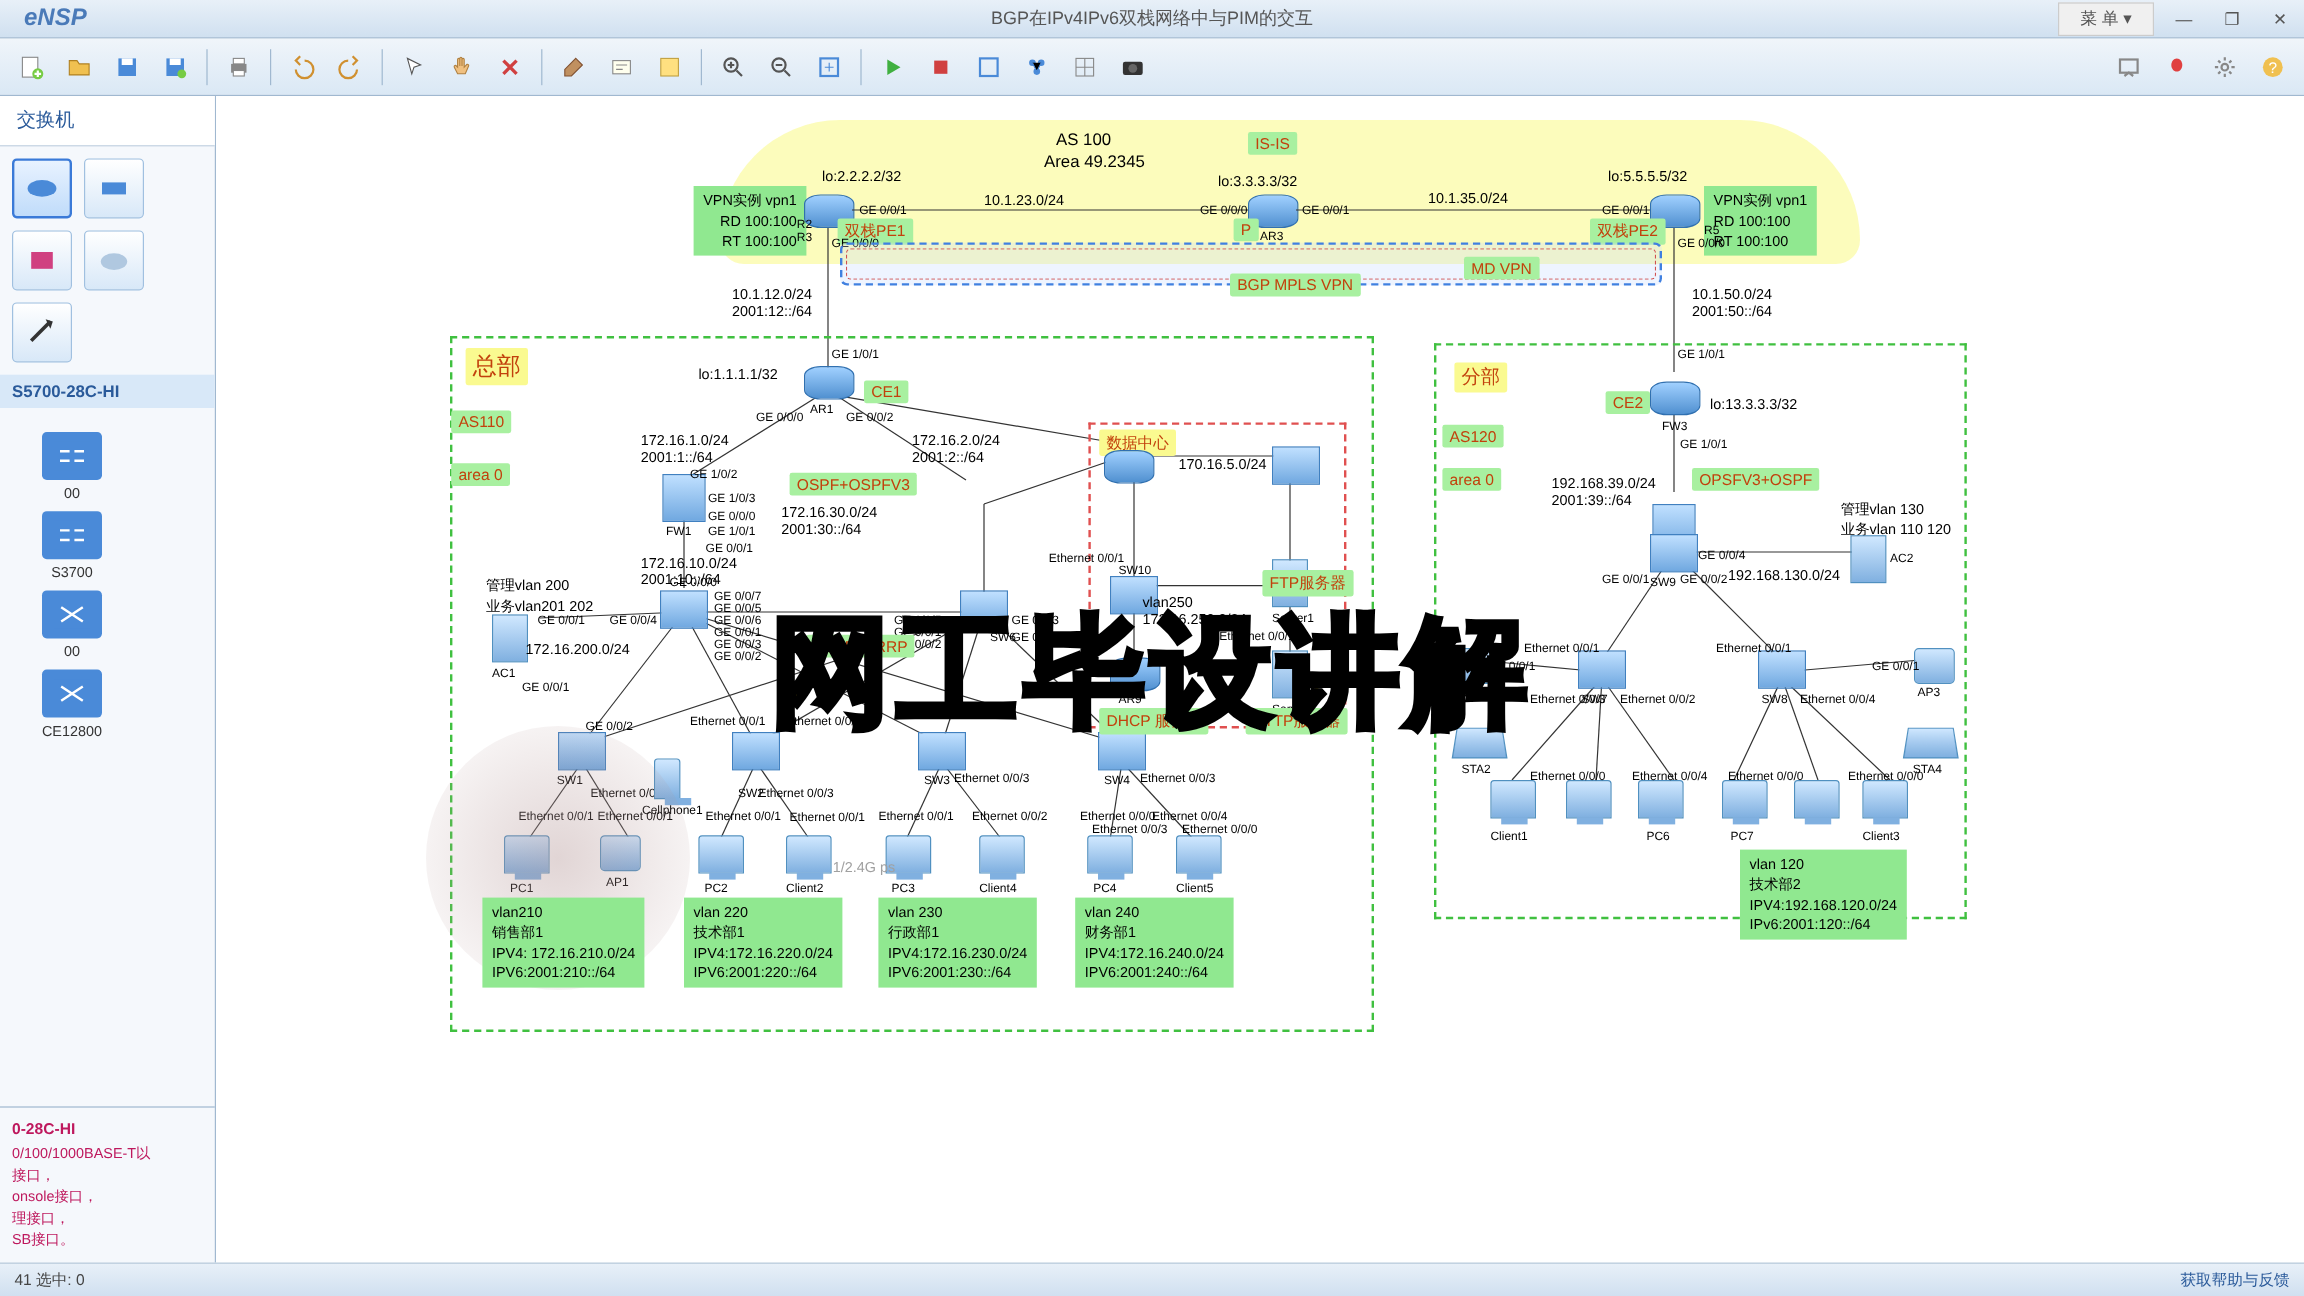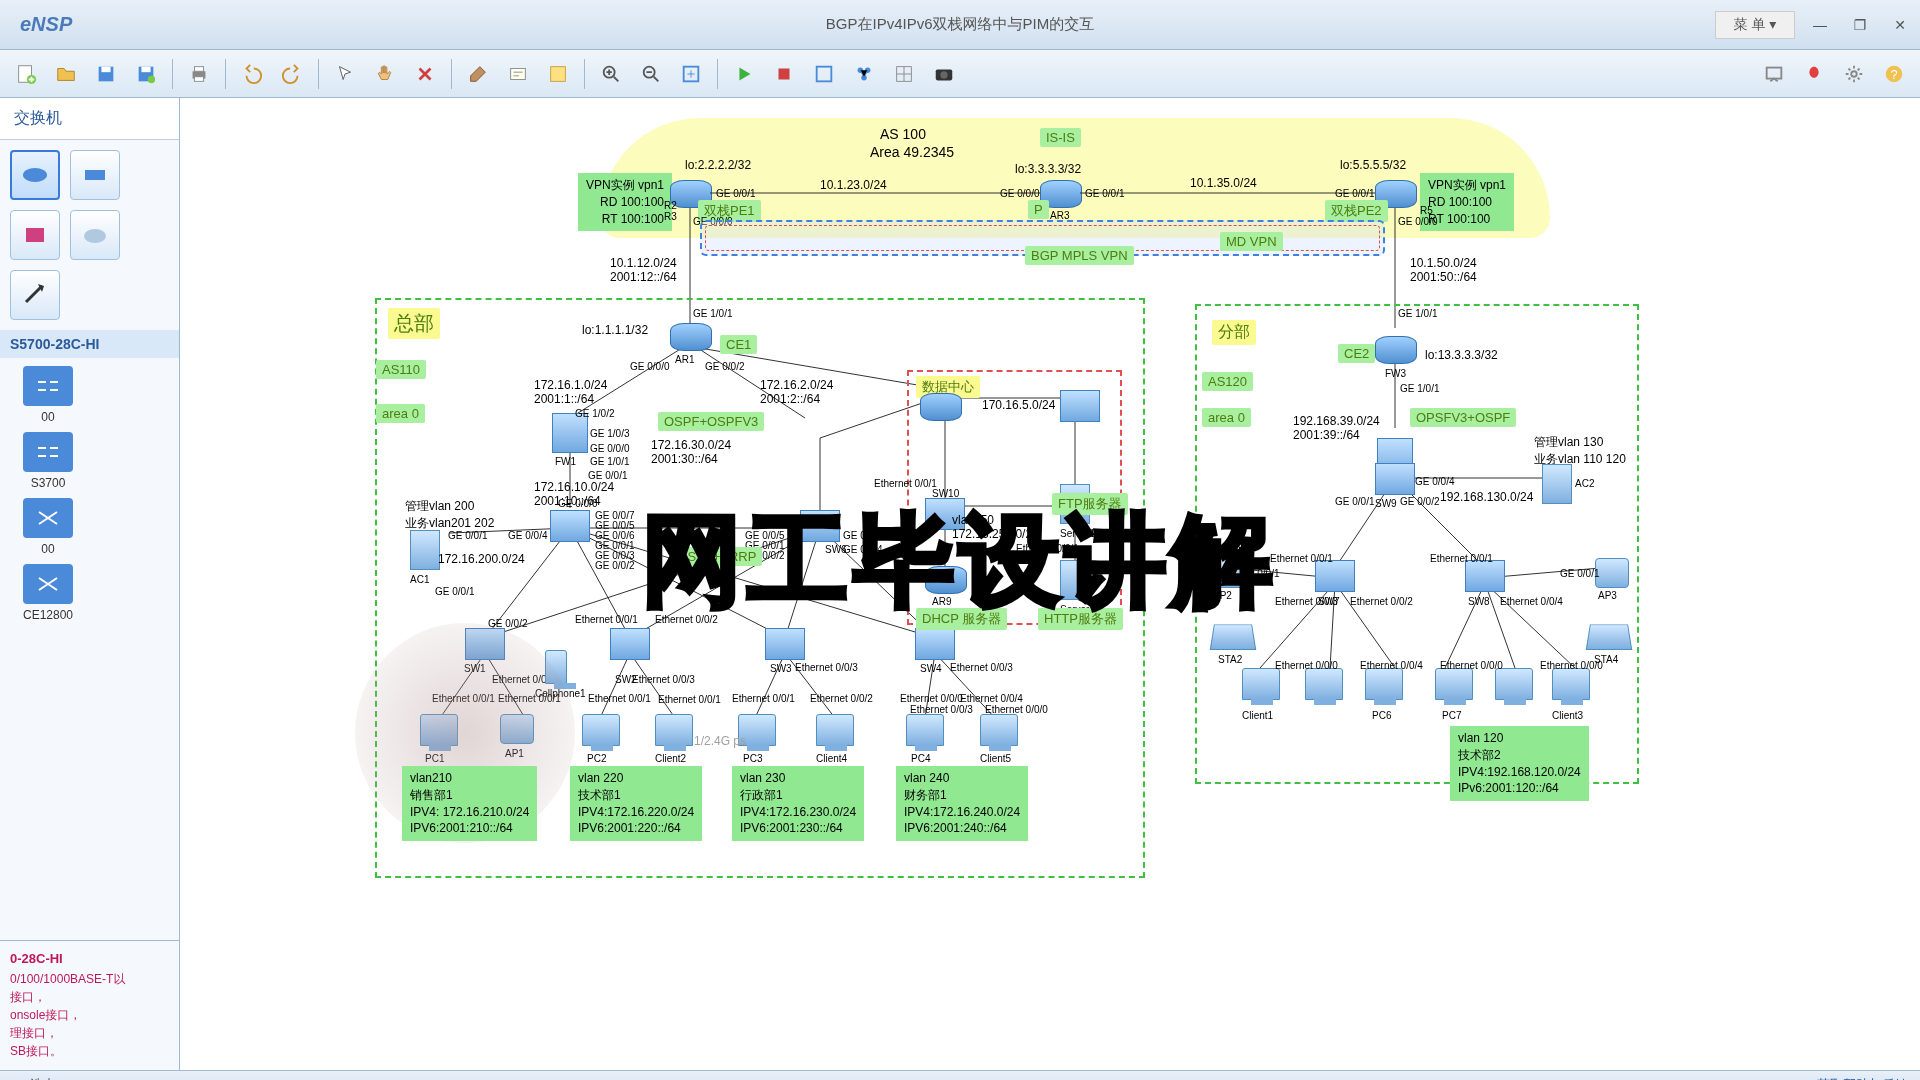--- a/index.html
+++ b/index.html
@@ -1,49 +1,49 @@
 <!DOCTYPE html>
 <html><head>
 <meta charset="utf-8">
 <style>
 * { margin:0; padding:0; box-sizing:border-box; font-family:"Microsoft YaHei",Arial,sans-serif; }
 body { width:1920px; height:1080px; background:#fff; overflow:hidden; position:relative; }
-.titlebar { height:50px; background:linear-gradient(#e8f0f8,#d0e0f0); border-bottom:1px solid #a0b8d0; display:flex; align-items:center; position:relative; }
+.titlebar { height:32px; background:linear-gradient(#e8f0f8,#d0e0f0); border-bottom:1px solid #a0b8d0; display:flex; align-items:center; position:relative; }
 .logo { font-size:20px; font-weight:bold; font-style:italic; color:#4a7ab8; padding:0 20px; }
 .title-text { position:absolute; left:50%; transform:translateX(-50%); font-size:15px; color:#555; }
 .win-controls { position:absolute; right:0; display:flex; }
 .win-btn { width:40px; height:28px; display:flex; align-items:center; justify-content:center; font-size:14px; color:#555; cursor:pointer; }
 .win-btn.menu { width:80px; border:1px solid #ccc; background:#f0f0f0; margin-right:5px; }
 .toolbar { height:48px; background:linear-gradient(#f0f5fa,#dae8f5); border-bottom:1px solid #a0b8d0; display:flex; align-items:center; padding:0 8px; gap:4px; }
 .tbtn { width:36px; height:36px; border:1px solid transparent; border-radius:4px; display:flex; align-items:center; justify-content:center; cursor:pointer; }
 .tbtn svg { width:22px; height:22px; }
 .tsep { width:1px; height:30px; background:#a0b8d0; margin:0 4px; }
 .tspacer { flex:1; }
 .main { display:flex; height:calc(100% - 32px - 48px - 28px); }
 .sidebar { width:180px; background:#f5f8fc; border-right:1px solid #a0b8d0; display:flex; flex-direction:column; }
 .tab-hdr { padding:10px 14px; font-size:16px; color:#2a5a9a; background:#fff; border-bottom:1px solid #c0d0e0; }
 .palette { padding:10px; display:flex; flex-wrap:wrap; gap:10px; }
 .pal-item { width:50px; height:50px; border:1px solid #a0c0e0; background:linear-gradient(#fff,#d8e8f8); border-radius:4px; display:flex; align-items:center; justify-content:center; cursor:pointer; }
 .pal-item svg { width:30px; height:30px; }
 .pal-item.sel { border:2px solid #3a7ad8; background:linear-gradient(#e8f2ff,#c0dcfa); }
 .dev-list { flex:1; overflow:auto; }
 .dev-hdr { padding:6px 10px; background:#d8e8f8; font-size:14px; font-weight:bold; color:#2a5a9a; }
-.dev-grid { display:flex; flex-wrap:wrap; gap:8px; padding:8px; }
+.dev-grid { display:flex; flex-wrap:wrap; gap:8px; padding:20px; }
 .dev-item { width:80px; text-align:center; cursor:pointer; }
 .dev-icon { width:50px; height:40px; margin:0 auto 4px; background:#4a8ad8; border-radius:4px; display:flex; align-items:center; justify-content:center; }
 .dev-icon svg { width:30px; height:24px; fill:#fff; }
 .dev-lbl { font-size:12px; color:#333; }
 .infobox { border-top:1px solid #a0b8d0; padding:10px; font-size:13px; color:#be185d; }
 .info-title { font-weight:bold; margin-bottom:4px; }
 .info-line { font-size:12px; line-height:1.5; }
 .canvas-wrap { flex:1; position:relative; overflow:auto; background:#fff; }
 .canvas { position:relative; width:1740px; height:960px; }
 .lbl { position:absolute; font-size:12px; color:#000; white-space:nowrap; }
 .lbl.tiny { font-size:10px; }
-.tag { position:absolute; background:#a8f0a0; padding:2px 6px; font-size:13px; color:#4d7c0f; border-radius:2px; }
+.tag { position:absolute; background:#a8f0a0; padding:2px 6px; font-size:13px; color:#c2410c; border-radius:2px; }
 .tag.y { background:#fafa90; }
 .infogrn { position:absolute; background:#90e890; padding:4px 8px; font-size:12px; line-height:1.4; }
 .nd { position:absolute; }
 .rtr { width:42px; height:28px; background:linear-gradient(#a0d0ff,#5090d0); border-radius:14px/8px; border:1px solid #3070b0; }
 .sw { width:40px; height:32px; background:linear-gradient(#c0e0ff,#70a8e0); border:1px solid #4080c0; }
 .fw { width:36px; height:40px; background:linear-gradient(#c0e0ff,#70a8e0); border:1px solid #4080c0; }
 .srv { width:30px; height:40px; background:linear-gradient(#d0e8ff,#80b0e0); border:1px solid #5090c0; }
 .pc { width:38px; height:32px; background:linear-gradient(#d0e8ff,#80b0e0); border:1px solid #5090c0; border-radius:3px 3px 0 0; }
 .pc::after { content:""; position:absolute; bottom:-6px; left:8px; width:22px; height:6px; background:#80b0e0; }
 .ap { width:34px; height:30px; background:linear-gradient(#d0e8ff,#80b0e0); border:1px solid #5090c0; border-radius:4px; }

